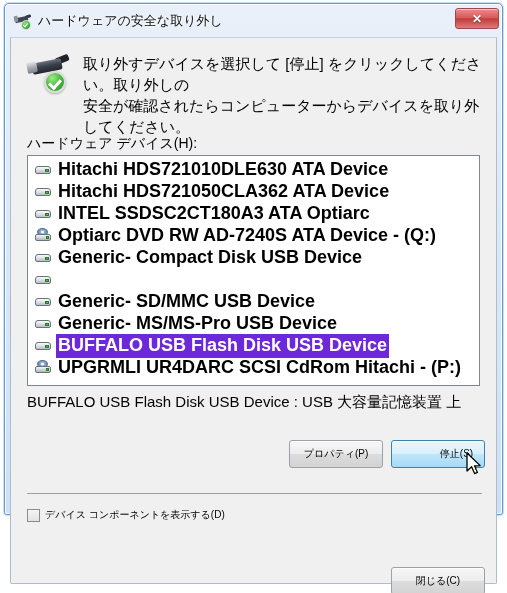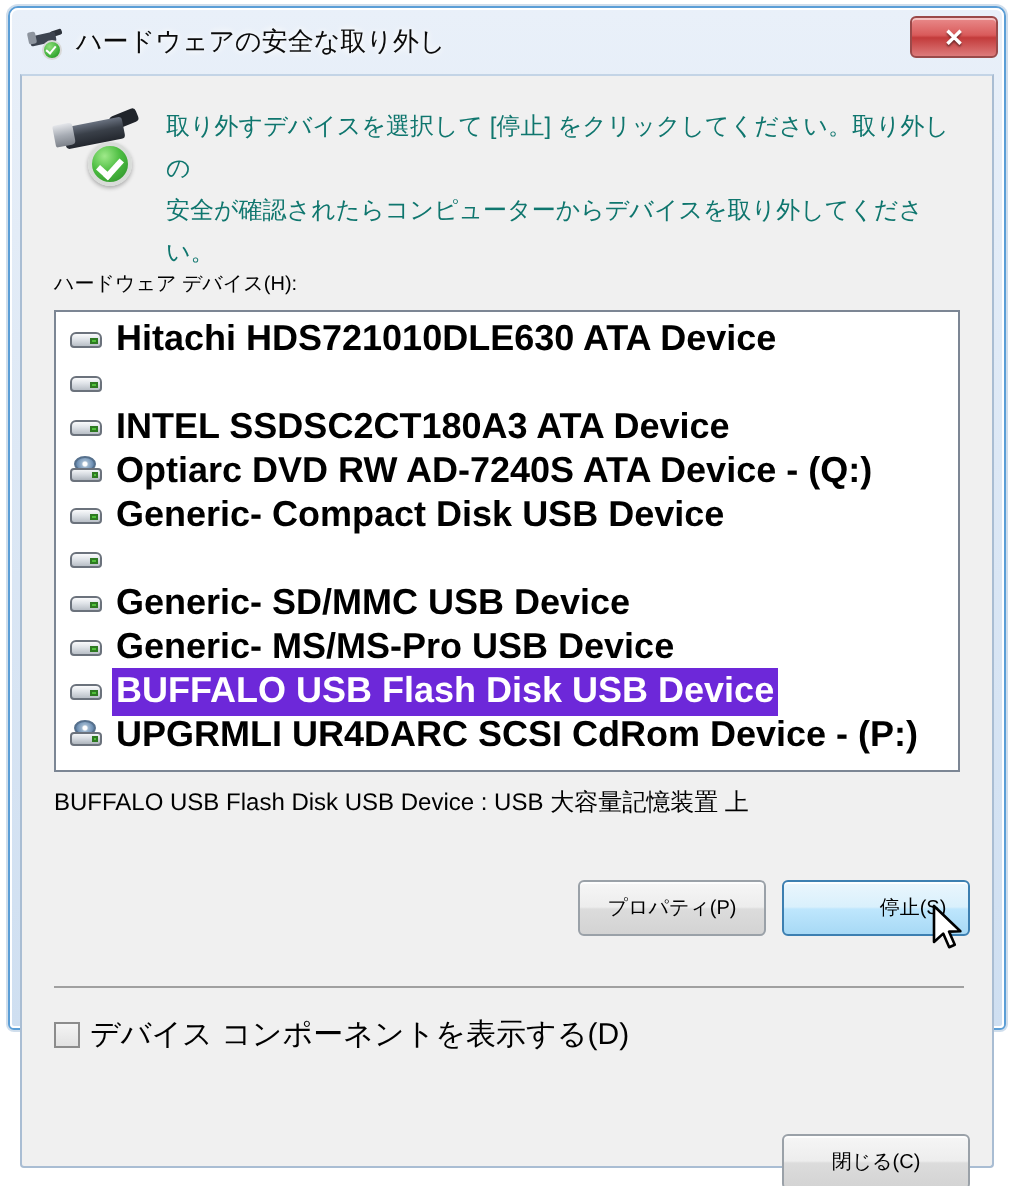--- a/index.html
+++ b/index.html
@@ -191,32 +191,32 @@
   .usb-check::after {
     content: "";
     position: absolute;
     left: 5px; top: 3.5px;
     width: 5px; height: 9px;
     border: solid #ffffff;
     border-width: 0 3px 3px 0;
     transform: rotate(42deg);
   }
   .instruction-text {
-    font-size: 12px;
+    font-size: 15px;
     line-height: 21px;
-    color: #0f766e;
+    color: #000000;
     margin-left: 12px;
     margin-top: 2px;
   }
 
   
   .list-label {
     position: absolute;
     left: 16px; top: 97px;
-    font-size: 10px;
+    font-size: 14px;
     color: #000000;
   }
 
   
   .listbox {
     position: absolute;
     left: 16px; top: 117px;
     width: 453px; height: 231px;
     background: #ffffff;
     border: 1px solid #7c8694;
@@ -292,21 +292,21 @@
     background: #6d28d9;
     color: #ffffff;
     padding: 1px 2px 2px 2px;
     margin: -1px -2px -2px -2px;
   }
 
   
   .status-text {
     position: absolute;
     left: 16px; top: 355px;
-    font-size: 12px;
+    font-size: 15px;
     color: #000000;
     white-space: nowrap;
   }
 
   
   .btn {
     position: absolute;
     box-sizing: border-box;
     border-radius: 3px;
     font-size: 10px;
@@ -344,21 +344,21 @@
   }
   .checkbox-box {
     width: 13px; height: 13px;
     border: 1px solid #8c8c8c;
     background: linear-gradient(to bottom, #f4f4f4, #e2e2e2);
     box-sizing: border-box;
     flex: none;
     margin-right: 5px;
   }
   .checkbox-label {
-    font-size: 15px;
+    font-size: 10px;
     color: #000000;
     white-space: nowrap;
   }
 
   
   .cursor {
     position: absolute;
     left: 461px; top: 448px;
     width: 18px; height: 26px;
     pointer-events: none;
@@ -407,27 +407,28 @@
             <span class="case"></span>
             <span class="led"></span>
           </span>
         <span class="dev-label">Hitachi HDS721010DLE630 ATA Device</span>
       </div>
       <div class="device-row">
         <span class="dev-icon drive">
             <span class="case"></span>
             <span class="led"></span>
           </span>
-      </div>
-      <div class="device-row">
-        <span class="dev-icon drive">
-            <span class="case"></span>
-            <span class="led"></span>
-          </span>
-        <span class="dev-label">INTEL SSDSC2CT180A3 ATA Device</span>
+        <span class="dev-label">Hitachi HDS721050CLA362 ATA Device</span>
+      </div>
+      <div class="device-row">
+        <span class="dev-icon drive">
+            <span class="case"></span>
+            <span class="led"></span>
+          </span>
+        <span class="dev-label">INTEL SSDSC2CT180A3 ATA Optiarc</span>
       </div>
       <div class="device-row">
         <span class="dev-icon cd">
             <span class="disc"></span>
             <span class="case"></span>
             <span class="led"></span>
           </span>
         <span class="dev-label">Optiarc DVD RW AD-7240S ATA Device - (Q:)</span>
       </div>
       <div class="device-row">
@@ -463,21 +464,21 @@
             <span class="led"></span>
           </span>
         <span class="dev-label">BUFFALO USB Flash Disk USB Device</span>
       </div>
       <div class="device-row">
         <span class="dev-icon cd">
             <span class="disc"></span>
             <span class="case"></span>
             <span class="led"></span>
           </span>
-        <span class="dev-label">UPGRMLI UR4DARC SCSI CdRom Device - (P:)</span>
+        <span class="dev-label">UPGRMLI UR4DARC SCSI CdRom Hitachi - (P:)</span>
       </div>
     </div>
 
     <div class="status-text">BUFFALO USB Flash Disk USB Device : USB 大容量記憶装置 上</div>
 
     <div class="btn" id="btn-properties">プロパティ(P)</div>
     <div class="btn hover" id="btn-stop">停止(S)</div>
 
     <div class="separator"></div>
 

